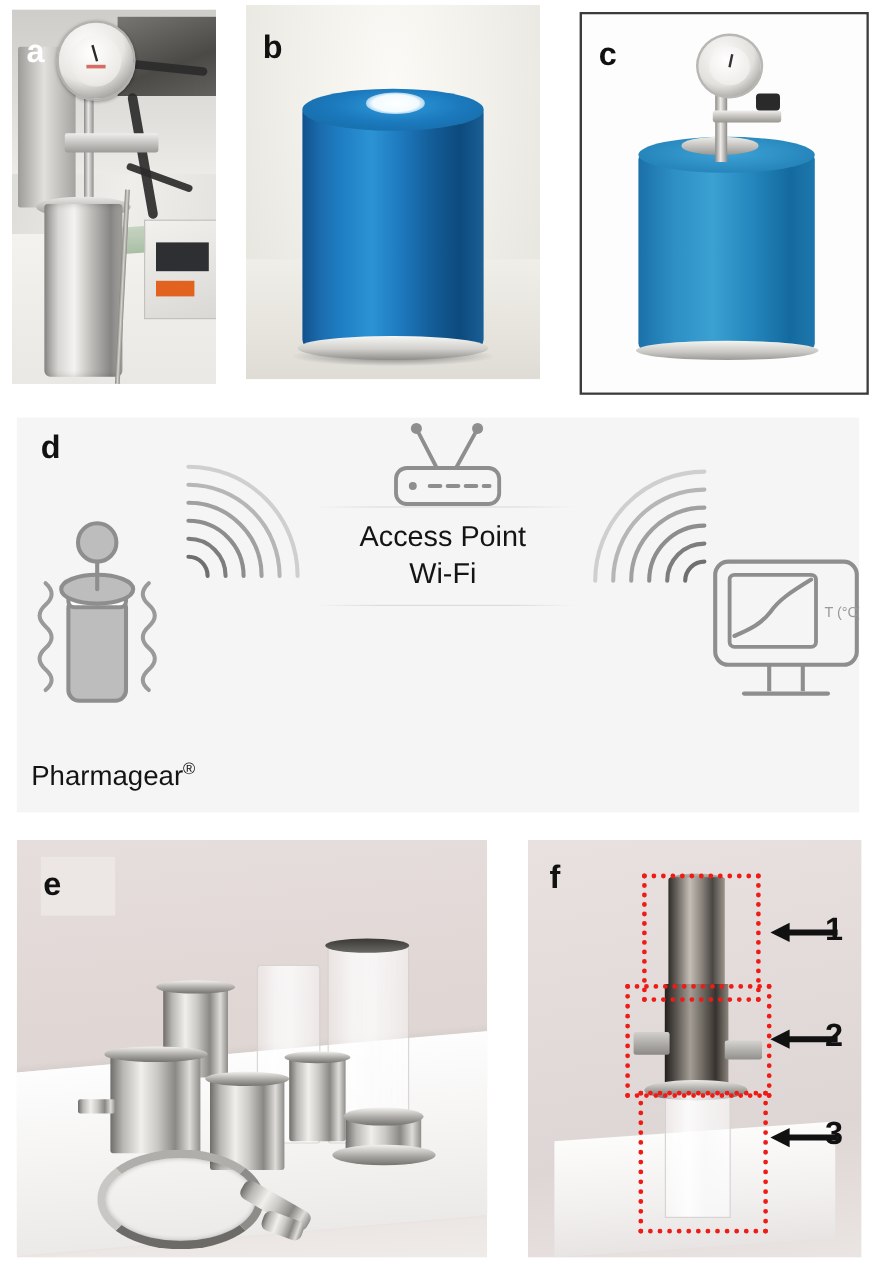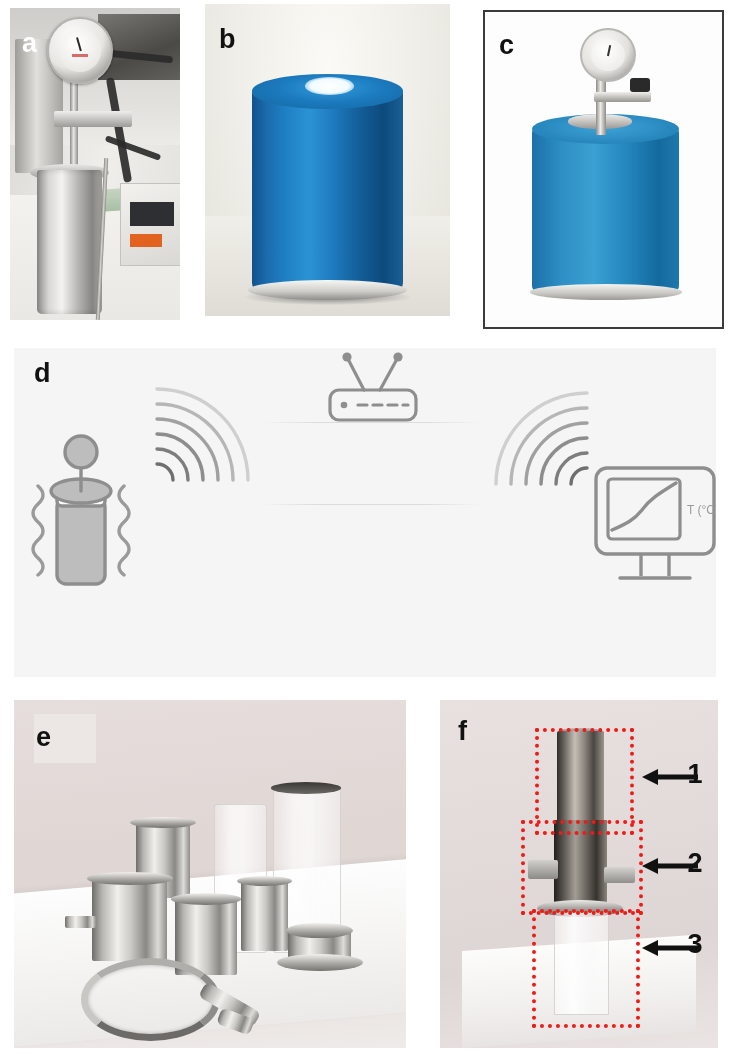--- a/index.html
+++ b/index.html
@@ -392,20 +392,24 @@
     <circle cx="29" cy="11" r="4.6" fill="#8e8e8e"></circle>
     <circle cx="80" cy="11" r="4.6" fill="#8e8e8e"></circle>
     <rect x="12" y="44" width="86" height="30" rx="9" ry="9" fill="none" stroke="#8e8e8e" stroke-width="3.2"></rect>
     <circle cx="26" cy="59" r="3.3" fill="#8e8e8e"></circle>
     <line x1="40" y1="59" x2="49" y2="59" stroke="#8e8e8e" stroke-width="3.2" stroke-linecap="round"></line>
     <line x1="55" y1="59" x2="64" y2="59" stroke="#8e8e8e" stroke-width="3.2" stroke-linecap="round"></line>
     <line x1="70" y1="59" x2="79" y2="59" stroke="#8e8e8e" stroke-width="3.2" stroke-linecap="round"></line>
     <line x1="85" y1="59" x2="90" y2="59" stroke="#8e8e8e" stroke-width="3.2" stroke-linecap="round"></line>
   </svg>
 
+  <div class="d-caption" id="ap-caption">
+    <div>Access Point</div>
+    <div>Wi-Fi</div>
+  </div>
 
   <svg class="icon-svg" style="left:135px; top:28px;" width="115" height="110" viewBox="0 0 115 110">
     <g fill="none" stroke-linecap="round" transform="translate(8,104)">
       <path d="M 0,-16 A 16,16 0 0 1 16,0" stroke="#6f6f6f" stroke-width="3.4"></path>
       <path d="M 0,-31 A 31,31 0 0 1 31,0" stroke="#7d7d7d" stroke-width="3.4"></path>
       <path d="M 0,-46 A 46,46 0 0 1 46,0" stroke="#8d8d8d" stroke-width="3.4"></path>
       <path d="M 0,-61 A 61,61 0 0 1 61,0" stroke="#a0a0a0" stroke-width="3.4"></path>
       <path d="M 0,-76 A 76,76 0 0 1 76,0" stroke="#b6b6b6" stroke-width="3.4"></path>
       <path d="M 0,-91 A 91,91 0 0 1 91,0" stroke="#cfcfcf" stroke-width="3.4"></path>
     </g>
@@ -429,20 +433,23 @@
     <g>
       <path d="M 108,52 q -10,9 0,18 q 10,9 0,18 q -10,9 0,18 q 10,9 0,18 q -10,9 0,17" fill="none" stroke="#9a9a9a" stroke-width="3.4" stroke-linecap="round"></path>
     </g>
     <rect x="41" y="64" width="48" height="86" rx="9" ry="9" fill="#bdbdbd" stroke="#8e8e8e" stroke-width="3.4"></rect>
     <rect x="41" y="60" width="48" height="12" rx="5" ry="5" fill="#ffffff" stroke="#8e8e8e" stroke-width="3.4"></rect>
     <ellipse cx="65" cy="57" rx="30" ry="12" fill="#bdbdbd" stroke="#8e8e8e" stroke-width="3.4"></ellipse>
     <line x1="65" y1="57" x2="65" y2="28" stroke="#8e8e8e" stroke-width="3.4" stroke-linecap="round"></line>
     <circle cx="65" cy="18" r="16" fill="#bdbdbd" stroke="#8e8e8e" stroke-width="3.4"></circle>
   </svg>
 
+  <div class="d-caption" id="pharmagear-caption">
+    <span>Pharmagear</span><span class="sup">®</span>
+  </div>
 
   <svg class="icon-svg" style="left:572px; top:114px;" width="140" height="140" viewBox="0 0 140 140">
     <rect x="10" y="6" width="118" height="86" rx="11" ry="11" fill="none" stroke="#8e8e8e" stroke-width="3.4"></rect>
     <rect x="22" y="17" width="72" height="60" rx="4" ry="4" fill="none" stroke="#8e8e8e" stroke-width="3.2"></rect>
     <path d="M 26,68 C 40,62 48,58 56,48 C 63,38 72,32 90,21" fill="none" stroke="#8e8e8e" stroke-width="3.4" stroke-linecap="round"></path>
     <text x="101" y="52" font-family="Liberation Sans, sans-serif" font-size="12" fill="#9a9a9a">T (°C)</text>
     <line x1="55" y1="92" x2="55" y2="114" stroke="#8e8e8e" stroke-width="3.4"></line>
     <line x1="83" y1="92" x2="83" y2="114" stroke="#8e8e8e" stroke-width="3.4"></line>
     <line x1="34" y1="116" x2="104" y2="116" stroke="#8e8e8e" stroke-width="3.4" stroke-linecap="round"></line>
   </svg>

